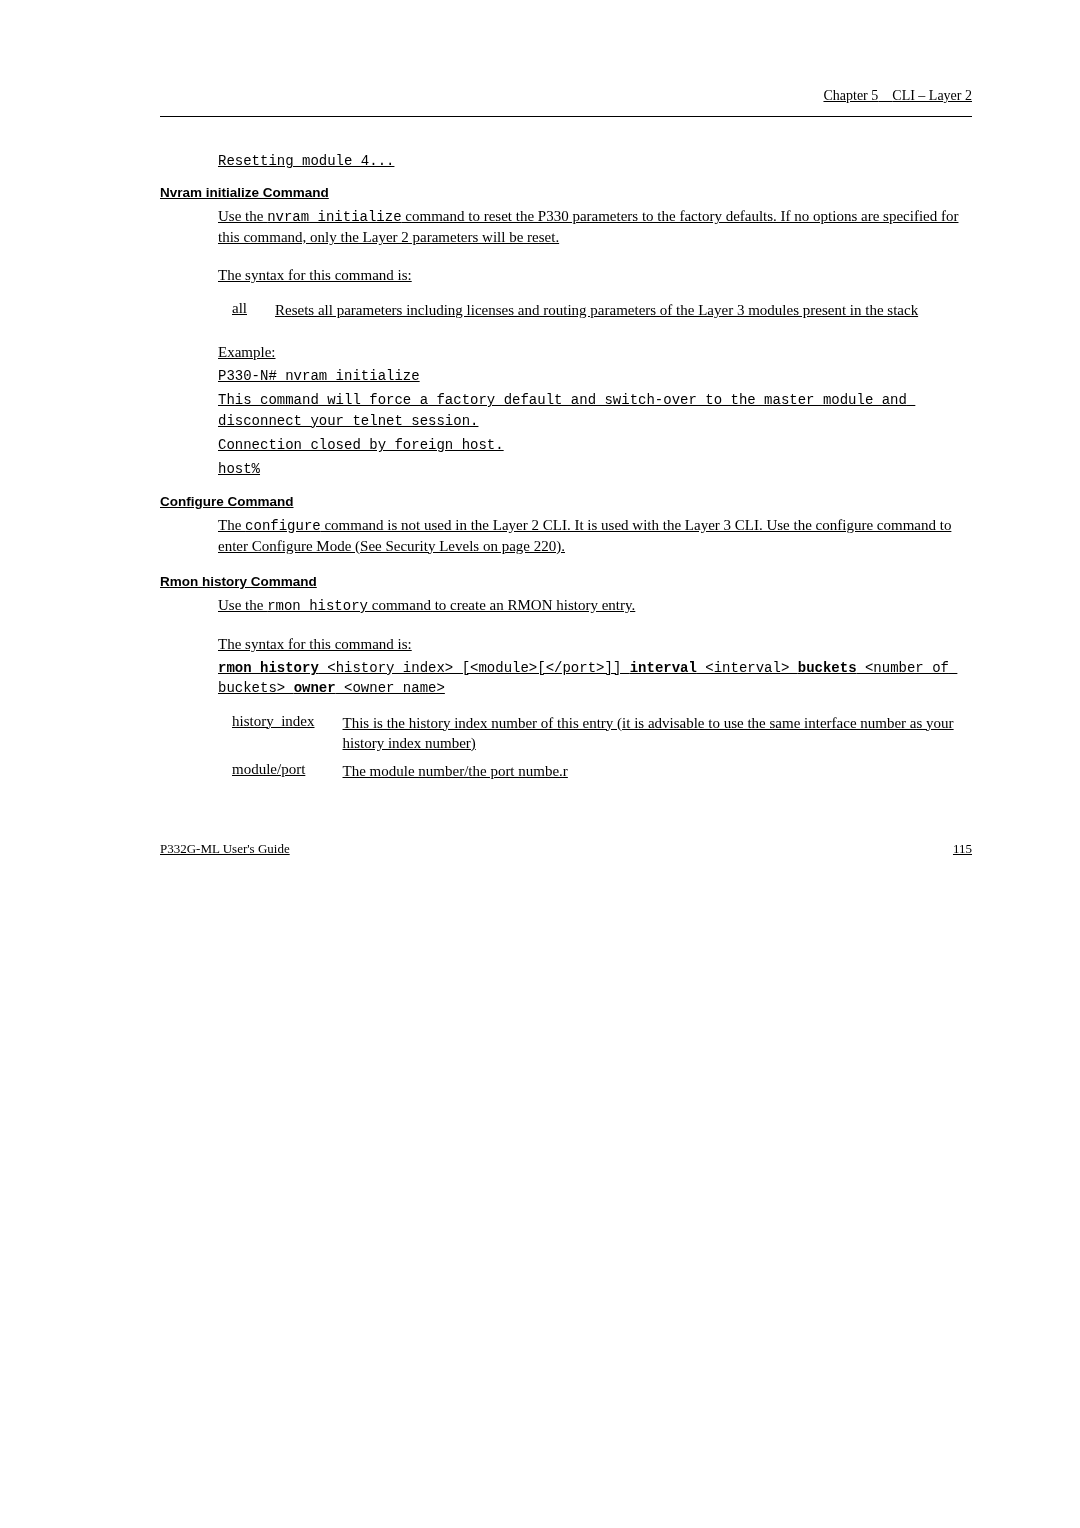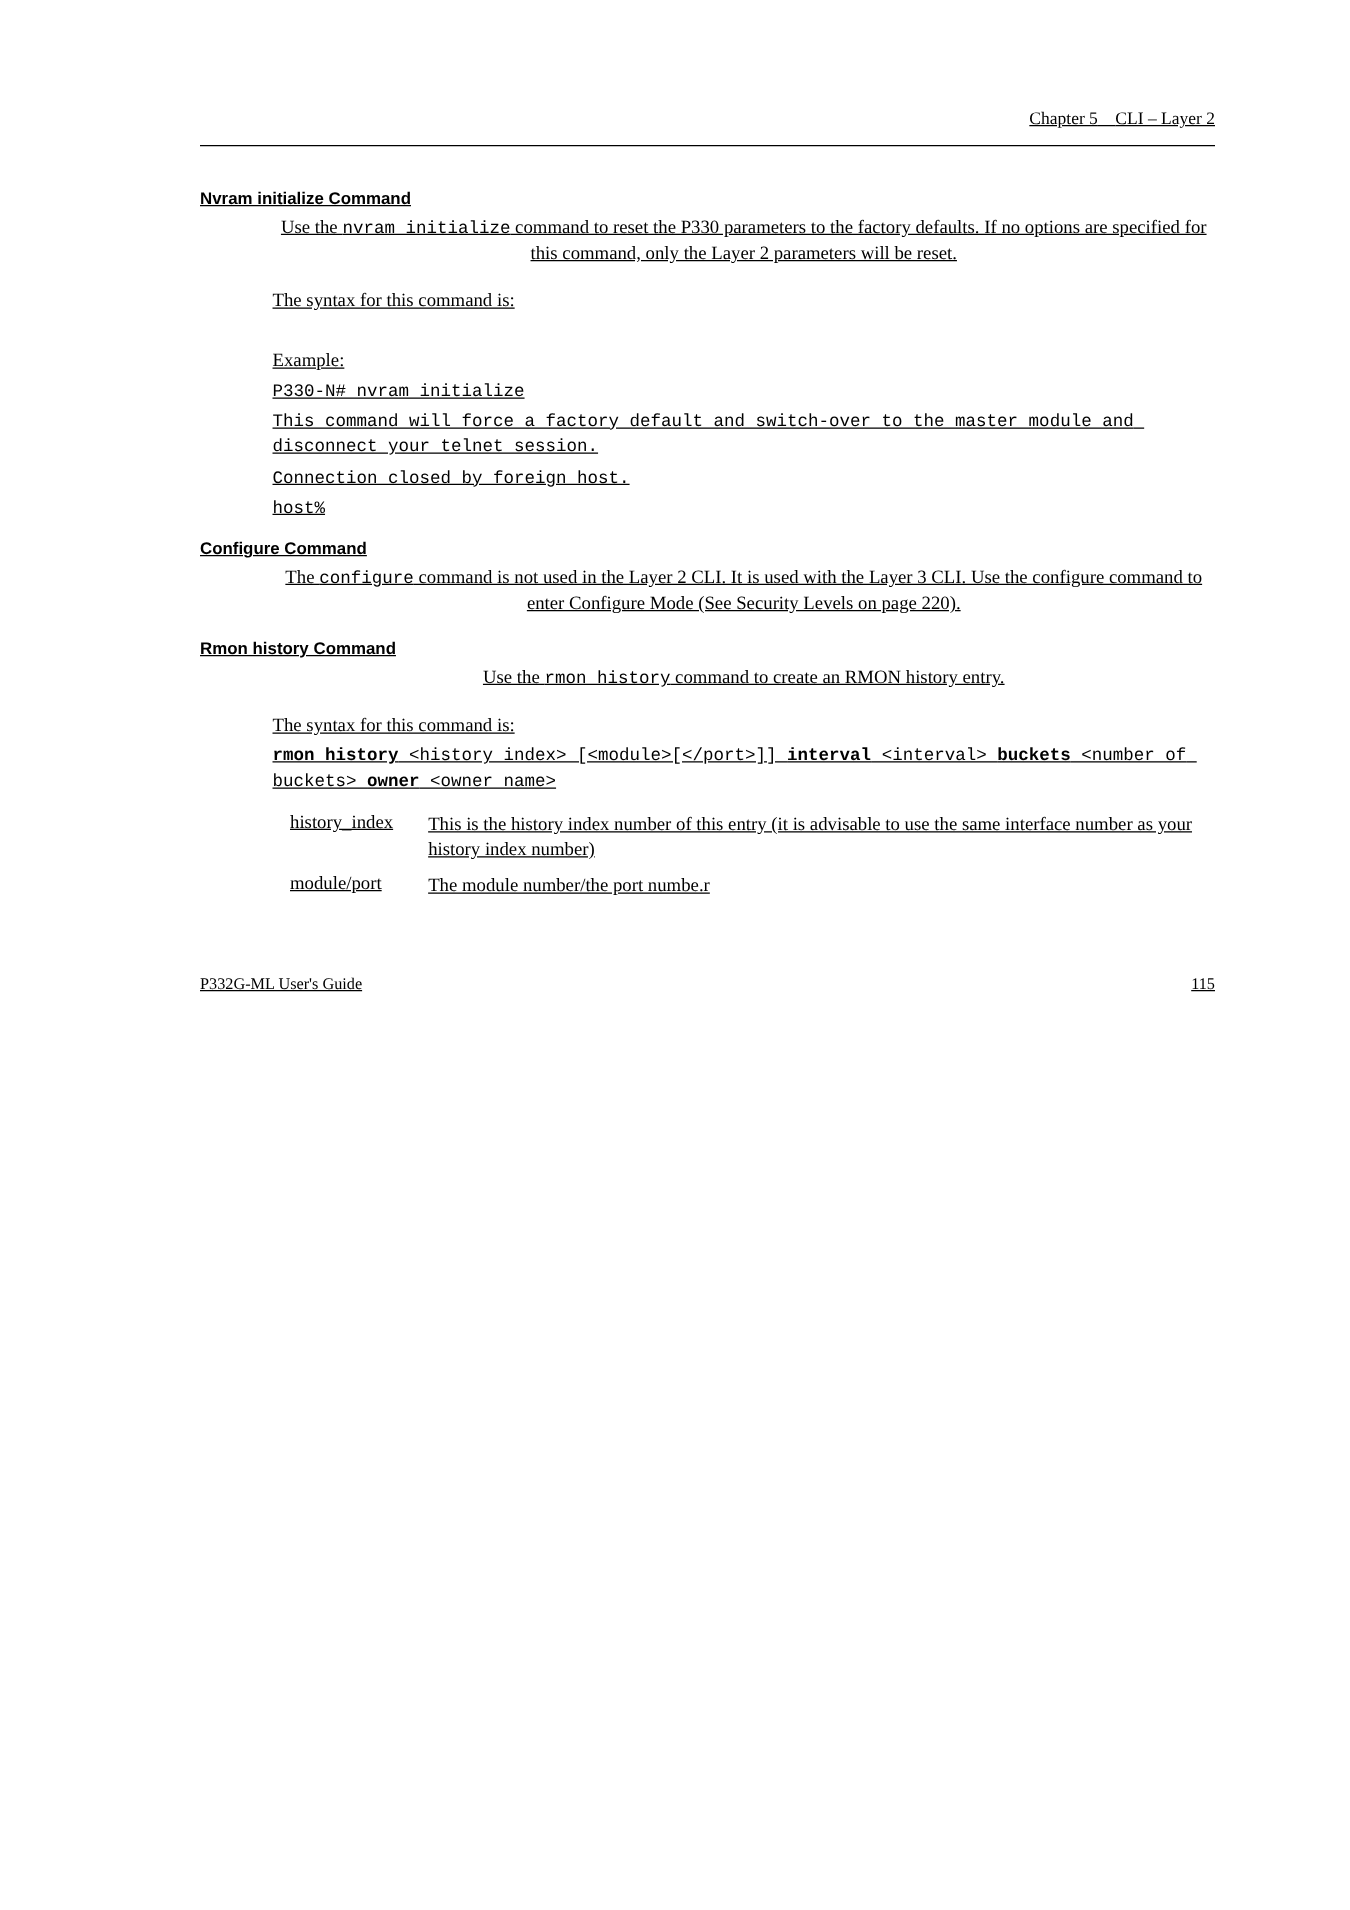--- a/index.html
+++ b/index.html
@@ -26,21 +26,20 @@
     border-top: 1px solid #000;
     margin: 0 0 34px 0;
   }
   .mono {
     font-family: "Courier New", Courier, monospace;
     font-size: 14px;
   }
   .para {
     margin: 0 0 18px 58px;
     line-height: 1.35;
-    text-align: center;
   }
   .para-tight {
     margin: 0 0 4px 58px;
     line-height: 1.35;
   }
   .section-title {
     font-family: Arial, Helvetica, sans-serif;
     font-weight: bold;
     font-size: 13.5px;
     margin: 14px 0 6px 0;
@@ -81,30 +80,35 @@
 </head>
 <body>
 
 <div class="page">
 
   <div class="header-line">
     <span>Chapter 5</span>&nbsp;&nbsp;&nbsp;&nbsp;<span>CLI – Layer 2</span>
   </div>
   <hr class="hr-top">
 
+  <div class="codeblock">Resetting module 4...</div>
 
   <div class="section-title">Nvram initialize Command</div>
 
   <p class="para">
     <span>Use the </span><span class="mono">nvram initialize</span><span> command to reset the P330 parameters to the factory defaults. If no options are specified for this command, only the Layer 2 parameters will be reset.</span>
   </p>
 
   <p class="para-tight">The syntax for this command is:</p>
 
   <div class="deflist">
+    <div class="defrow">
+      <div class="defterm">all</div>
+      <div class="defdesc">Resets all parameters including licenses and routing parameters of the Layer 3 modules present in the stack</div>
+    </div>
   </div>
 
   <p class="para-tight">Example:</p>
   <div class="codeblock">P330-N# nvram initialize</div>
   <div class="codeblock">This command will force a factory default and switch-over to the master module and disconnect your telnet session.</div>
   <div class="codeblock">Connection closed by foreign host.</div>
   <div class="codeblock">host%</div>
 
   <div class="section-title">Configure Command</div>
   <p class="para">

